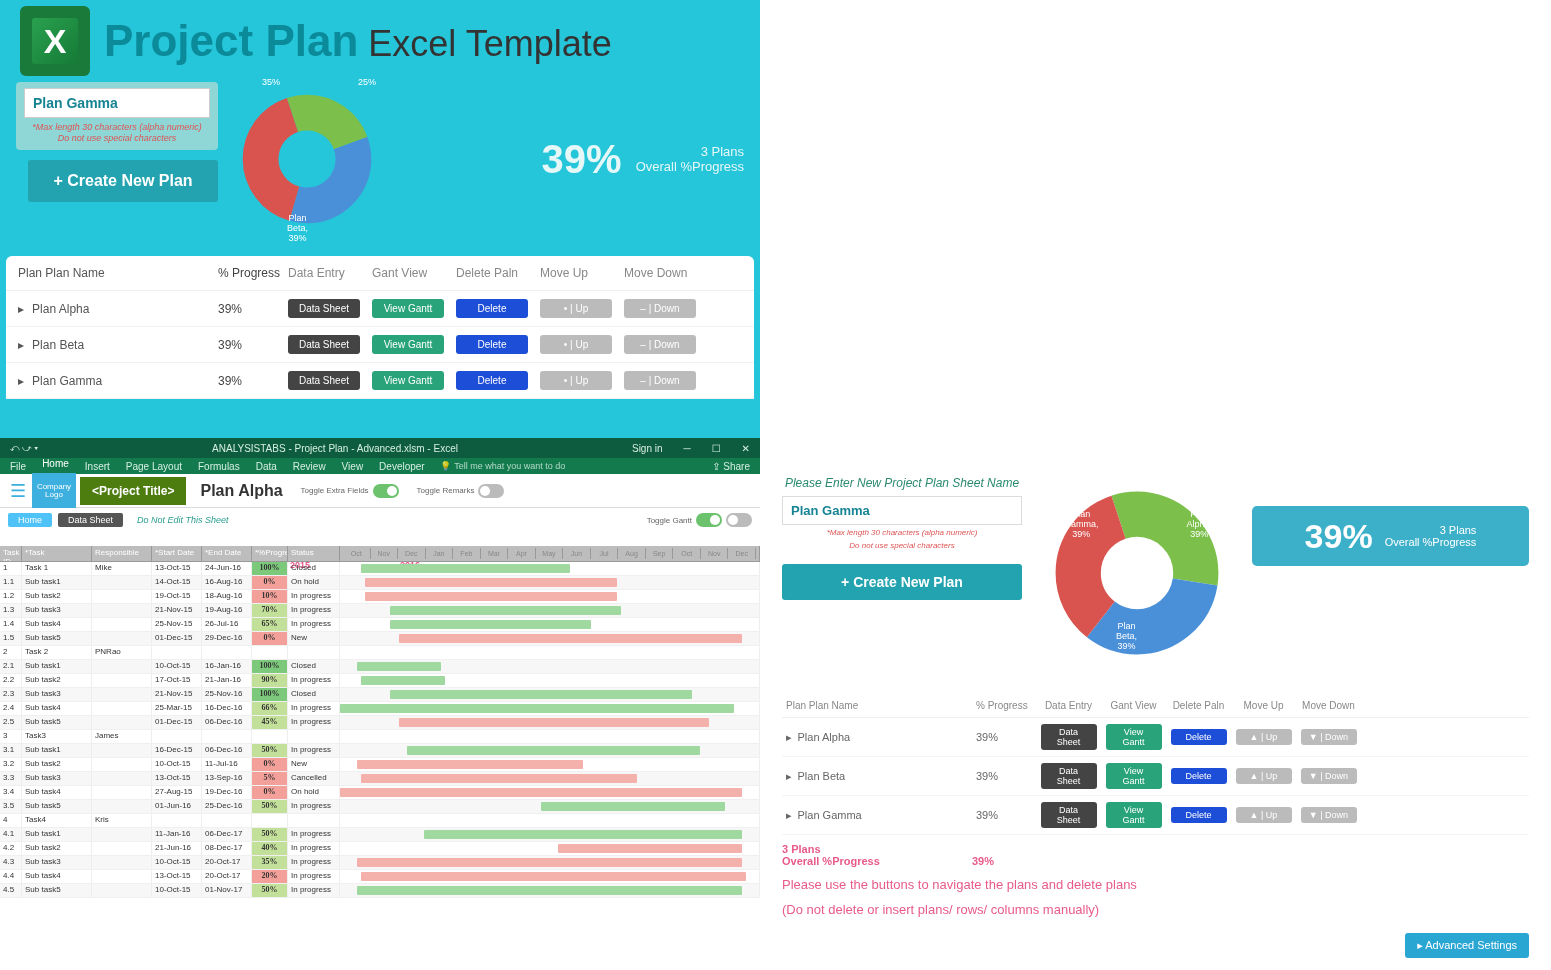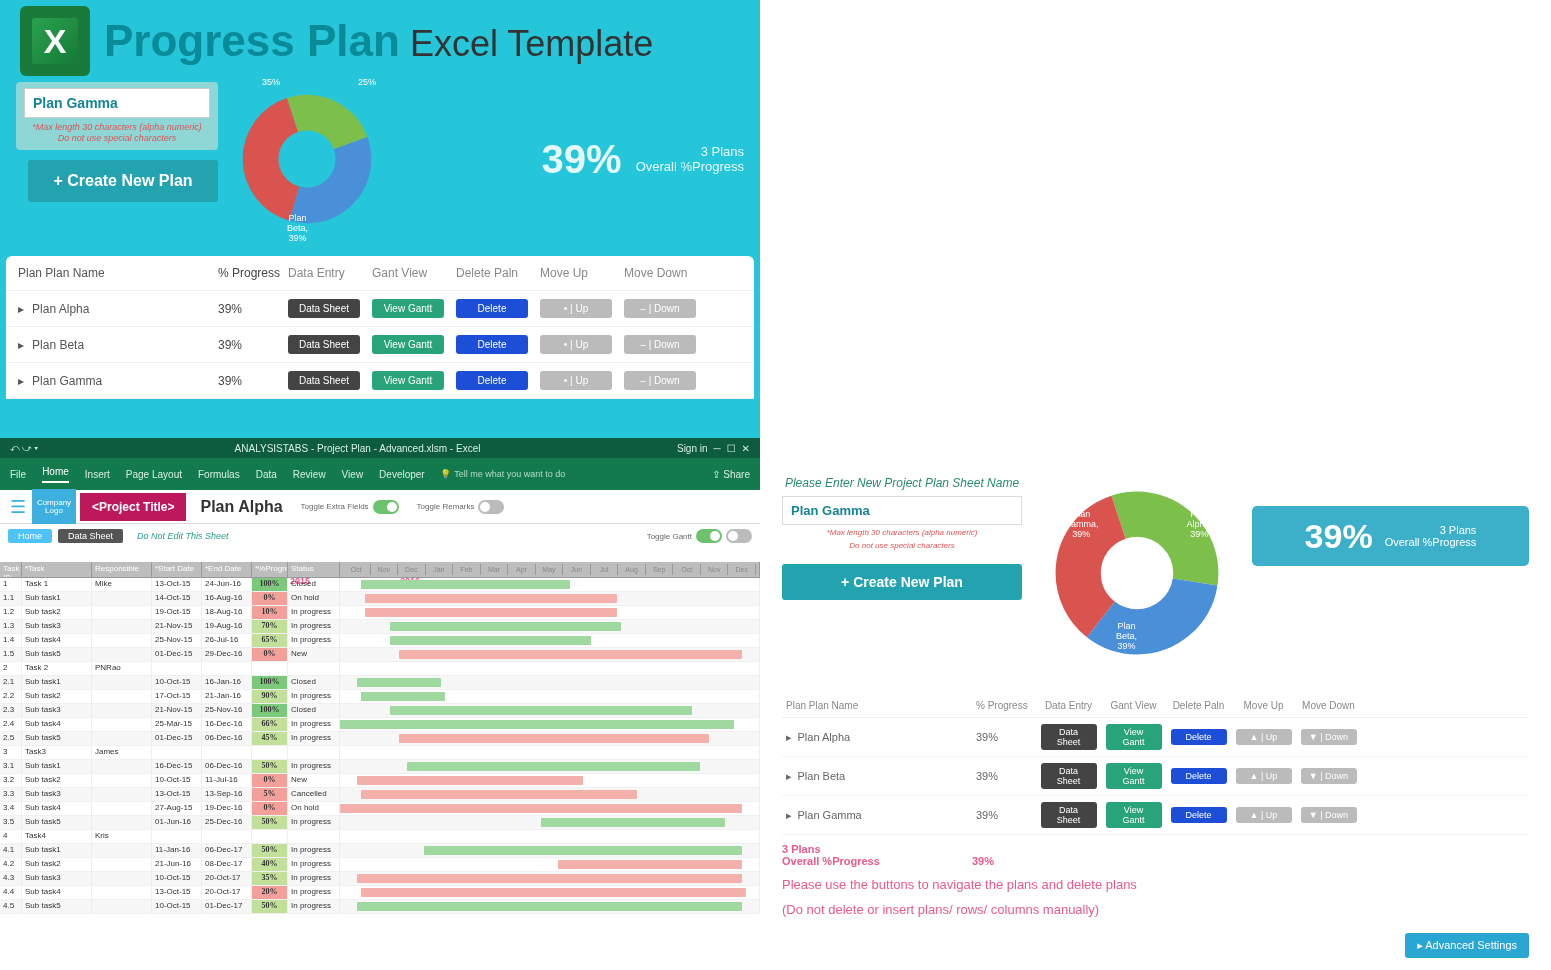--- a/index.html
+++ b/index.html
@@ -40,27 +40,27 @@
 .tl-tr { display:flex; align-items:center; padding:8px 12px; border-bottom:1px solid #f2f2f2; }
 .tl-col-name { flex:0 0 200px; display:flex; align-items:center; gap:8px; color:#555; }
 .tl-col-prog { flex:0 0 70px; color:#444; }
 .tl-col-btn { flex:0 0 84px; }
 .tl-btn { display:inline-block; padding:4px 8px; border-radius:3px; color:#fff; font-size:10px; text-align:center; width:72px; }
 .b-dark { background:#444; } .b-green { background:#28a37a; } .b-red { background:#1d4ed8; } .b-grey { background:#bbb; }
 
 
 .excel { background:#fff; font-size:10px; position:relative; }
 .ex-titlebar { height:20px; background:#0d5c3f; color:#d7efe2; display:flex; align-items:center; padding:0 10px; justify-content:space-between; }
-.ex-titlebar .winctrl { display:flex; gap:6px; font-size:10px; }
-.ex-ribbon { height:16px; background:#127a4c; color:#d7efe2; display:flex; align-items:center; padding:16px 10px; gap:16px; }
+.ex-titlebar .winctrl { display:flex; gap:21px; font-size:10px; }
+.ex-ribbon { height:16px; background:#127a4c; color:#d7efe2; display:flex; align-items:center; padding:0 10px; gap:16px; }
 .ex-ribbon span.active { color:#fff; border-bottom:2px solid #fff; padding-bottom:4px; font-weight:500;}
 .ex-toolbar { height:34px; background:#fff; border-bottom:1px solid #d9d9d9; display:flex; align-items:center; padding:0 8px; gap:4px; }
 .ex-logo { width:44px; height:35px; background:#3db0df; color:#fff; font-size:8px; display:flex; align-items:center; justify-content:center; text-align:center; line-height:1; }
 .ex-ham { width:20px; color:#3db0df; font-size:18px; text-align:center; }
-.ex-proj { background:#be185d; color:#fff; padding:7px 12px; font-weight:bold; font-size:12px; }
+.ex-proj { background:#4d7c0f; color:#fff; padding:7px 12px; font-weight:bold; font-size:12px; }
 .ex-planname { font-size:16px; font-weight:bold; color:#333; margin-left:10px; }
 .tog { display:flex; align-items:center; gap:4px; font-size:8px; color:#666; margin-left:14px; }
 .pill { width:26px; height:14px; border-radius:7px; position:relative; }
 .pill.on { background:#6dc36d; } .pill.off { background:#bbb; }
 .pill .dot { width:10px; height:10px; background:#fff; border-radius:50%; position:absolute; top:2px; }
 .pill.on .dot { right:2px; } .pill.off .dot { left:2px; }
 .ex-toolbar2 { height:24px; display:flex; align-items:center; padding:0 8px; gap:6px; }
 .ex-toolbar2 .chip { padding:2px 10px; border-radius:2px; font-size:9px; color:#fff; }
 .chip.home { background:#4fc3f7; } .chip.ds { background:#555; }
 .ex-toolbar2 .note { color:#2a9d8f; font-size:9px; font-style:italic; margin-left:8px; }
@@ -103,21 +103,21 @@
 .donut-svg{width:100%;height:100%;}
 .d-lbl{position:absolute;font-size:9px;color:#fff;text-align:center;line-height:1.1;}
 </style>
 </head>
 <body>
 
 <div class="quad q-tl">
   <div class="tl-logo-row">
     <div class="xlogo"></div>
     <div class="ptxt">
-      <span class="pp">Progress Plan</span>
+      <span class="pp">Project Plan</span>
       <span class="et">Excel Template</span>
     </div>
   </div>
   <div class="tl-body">
     <div>
       <div class="tl-box">
         <div class="tl-input">Plan Gamma</div>
         <div class="tl-note">*Max length 30 characters (alpha numeric)</div>
         <div class="tl-note">Do not use special characters</div>
       </div>
@@ -550,21 +550,21 @@
         <div class="c-st">In progress</div>
       <div class="gbar">
           <div class="bar r" style="left:5%;width:92%;"></div>
         </div>
     </div>
       <div class="ex-row alt">
       <div class="c-id">4.5</div>
         <div class="c-task">Sub task5</div>
         <div class="c-resp"></div>
       <div class="c-sd">10-Oct-15</div>
-        <div class="c-ed">01-Dec-17</div>
+        <div class="c-ed">01-Nov-17</div>
       <div class="c-pg pgcell pgmid">50%</div>
         <div class="c-st">In progress</div>
       <div class="gbar">
           <div class="bar g" style="left:4%;width:92%;"></div>
         </div>
     </div>
     </div>
 </div>
 
 <div class="quad q-tr excel">

